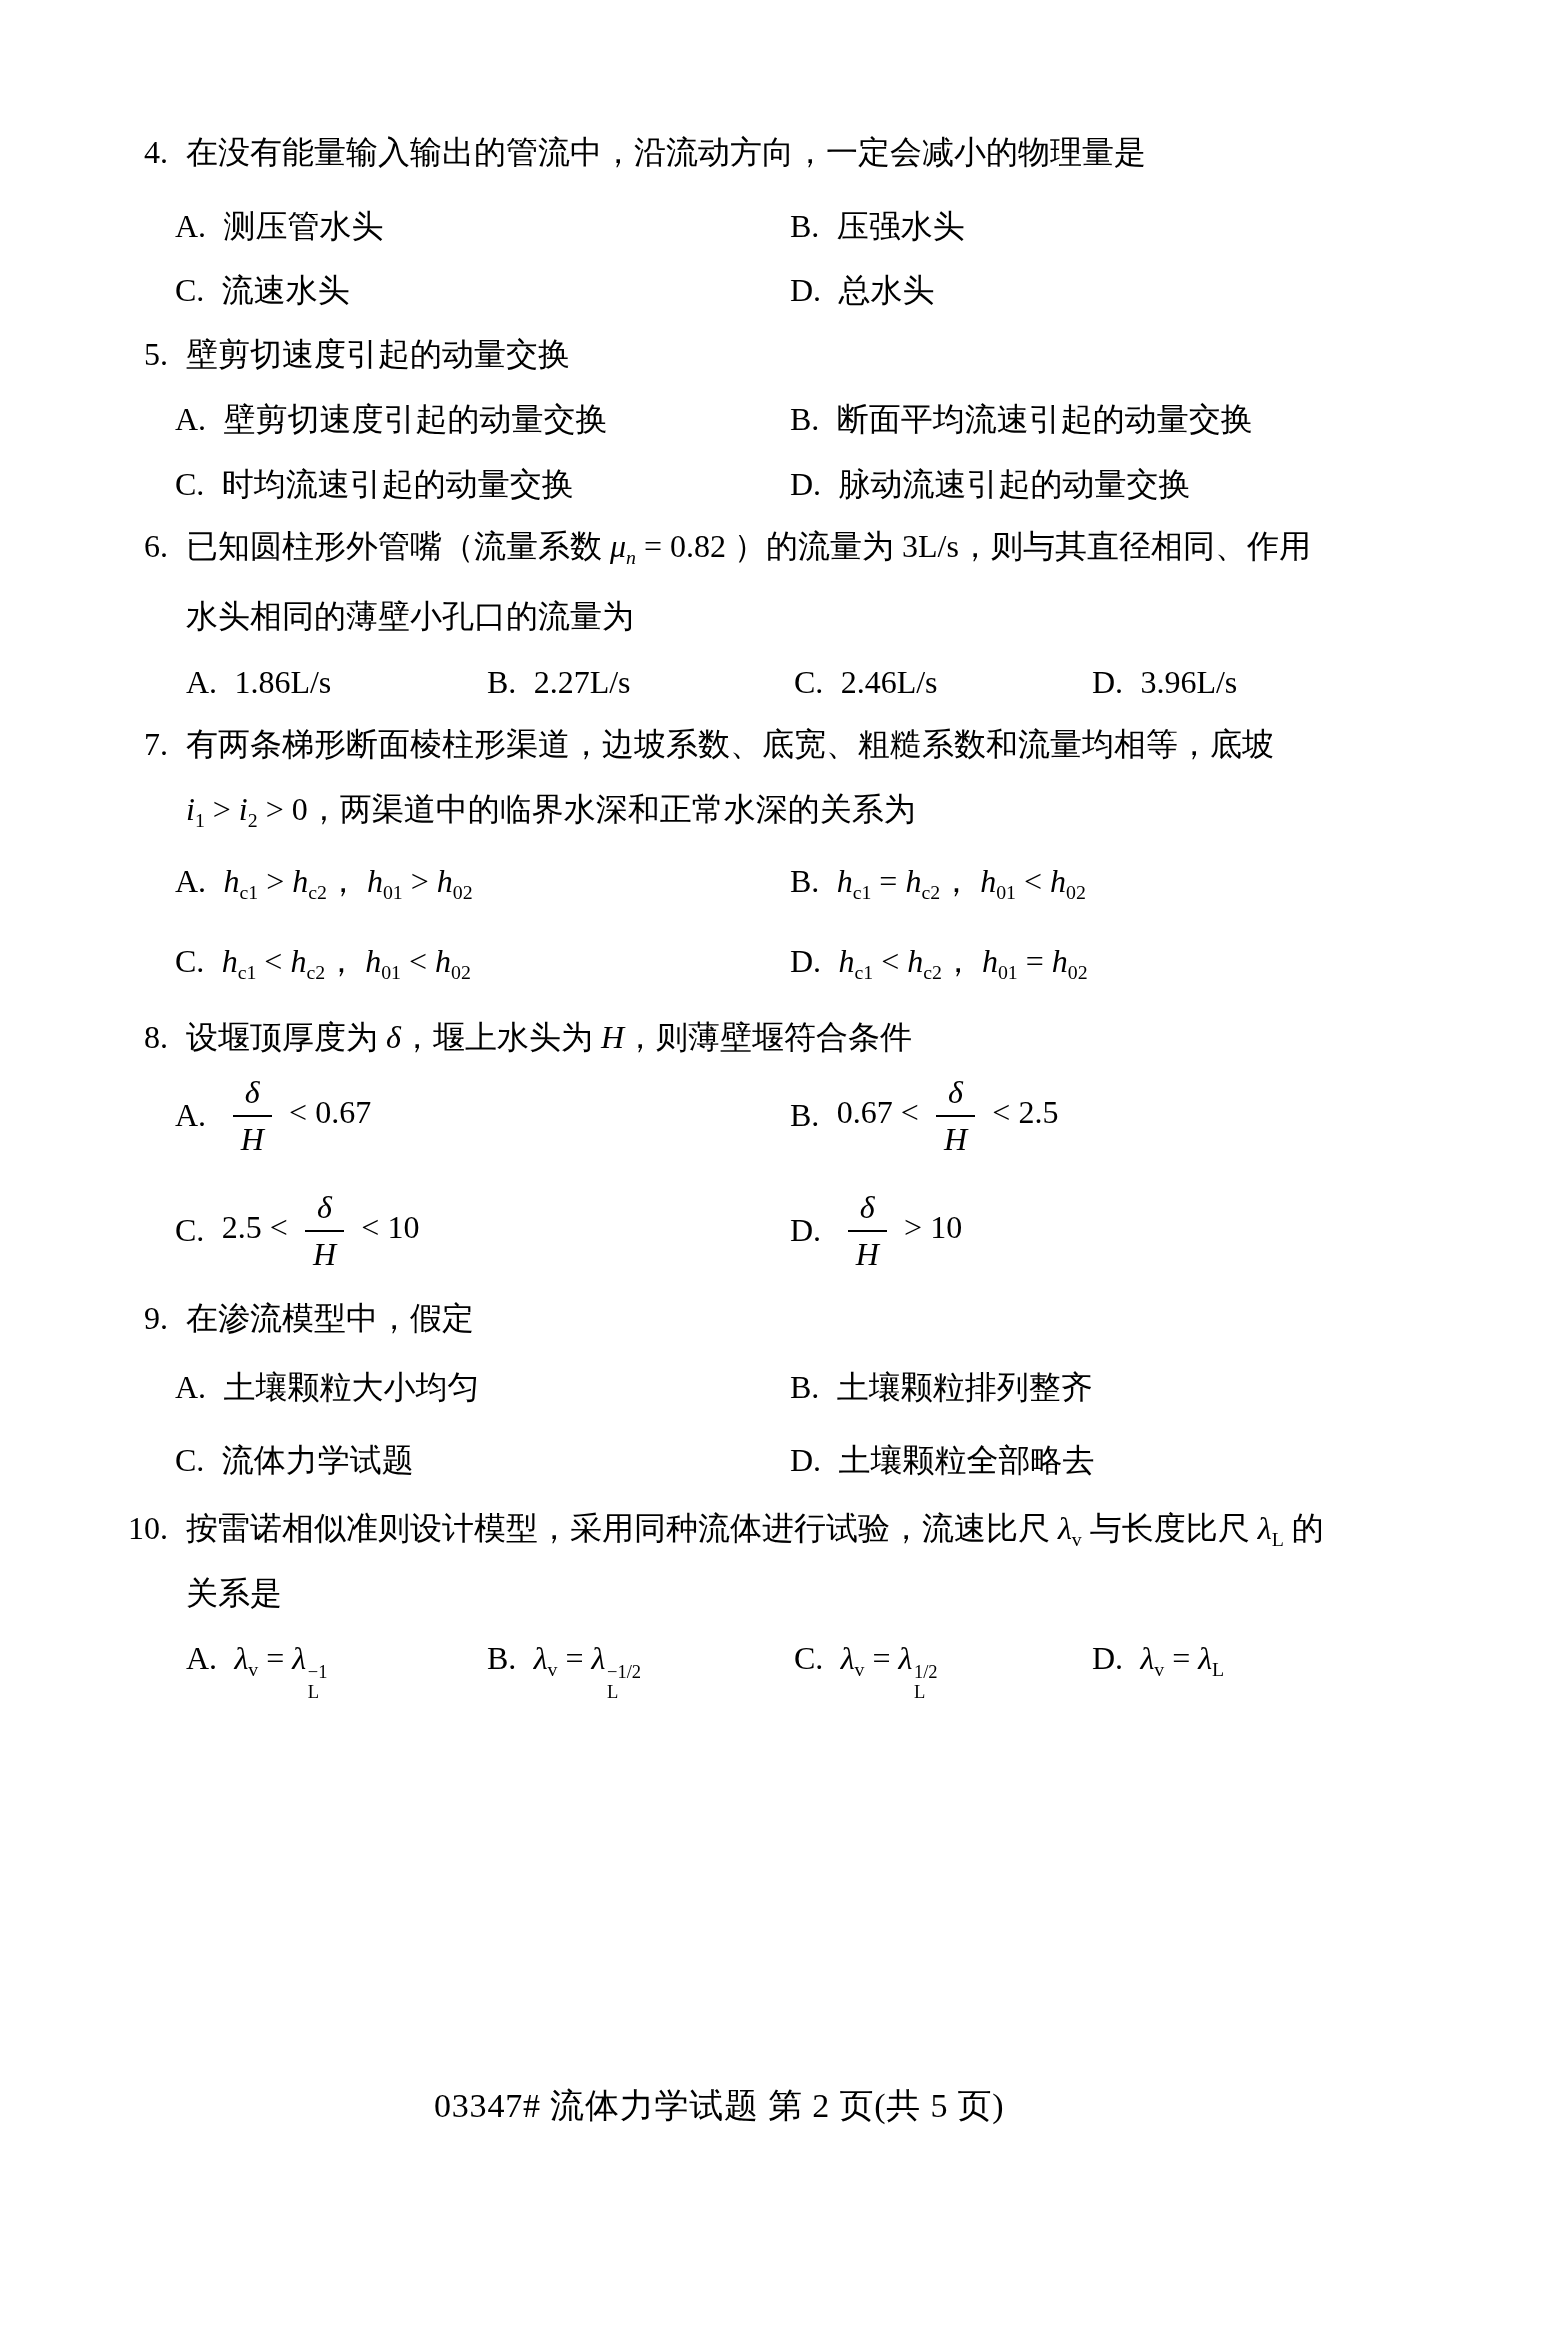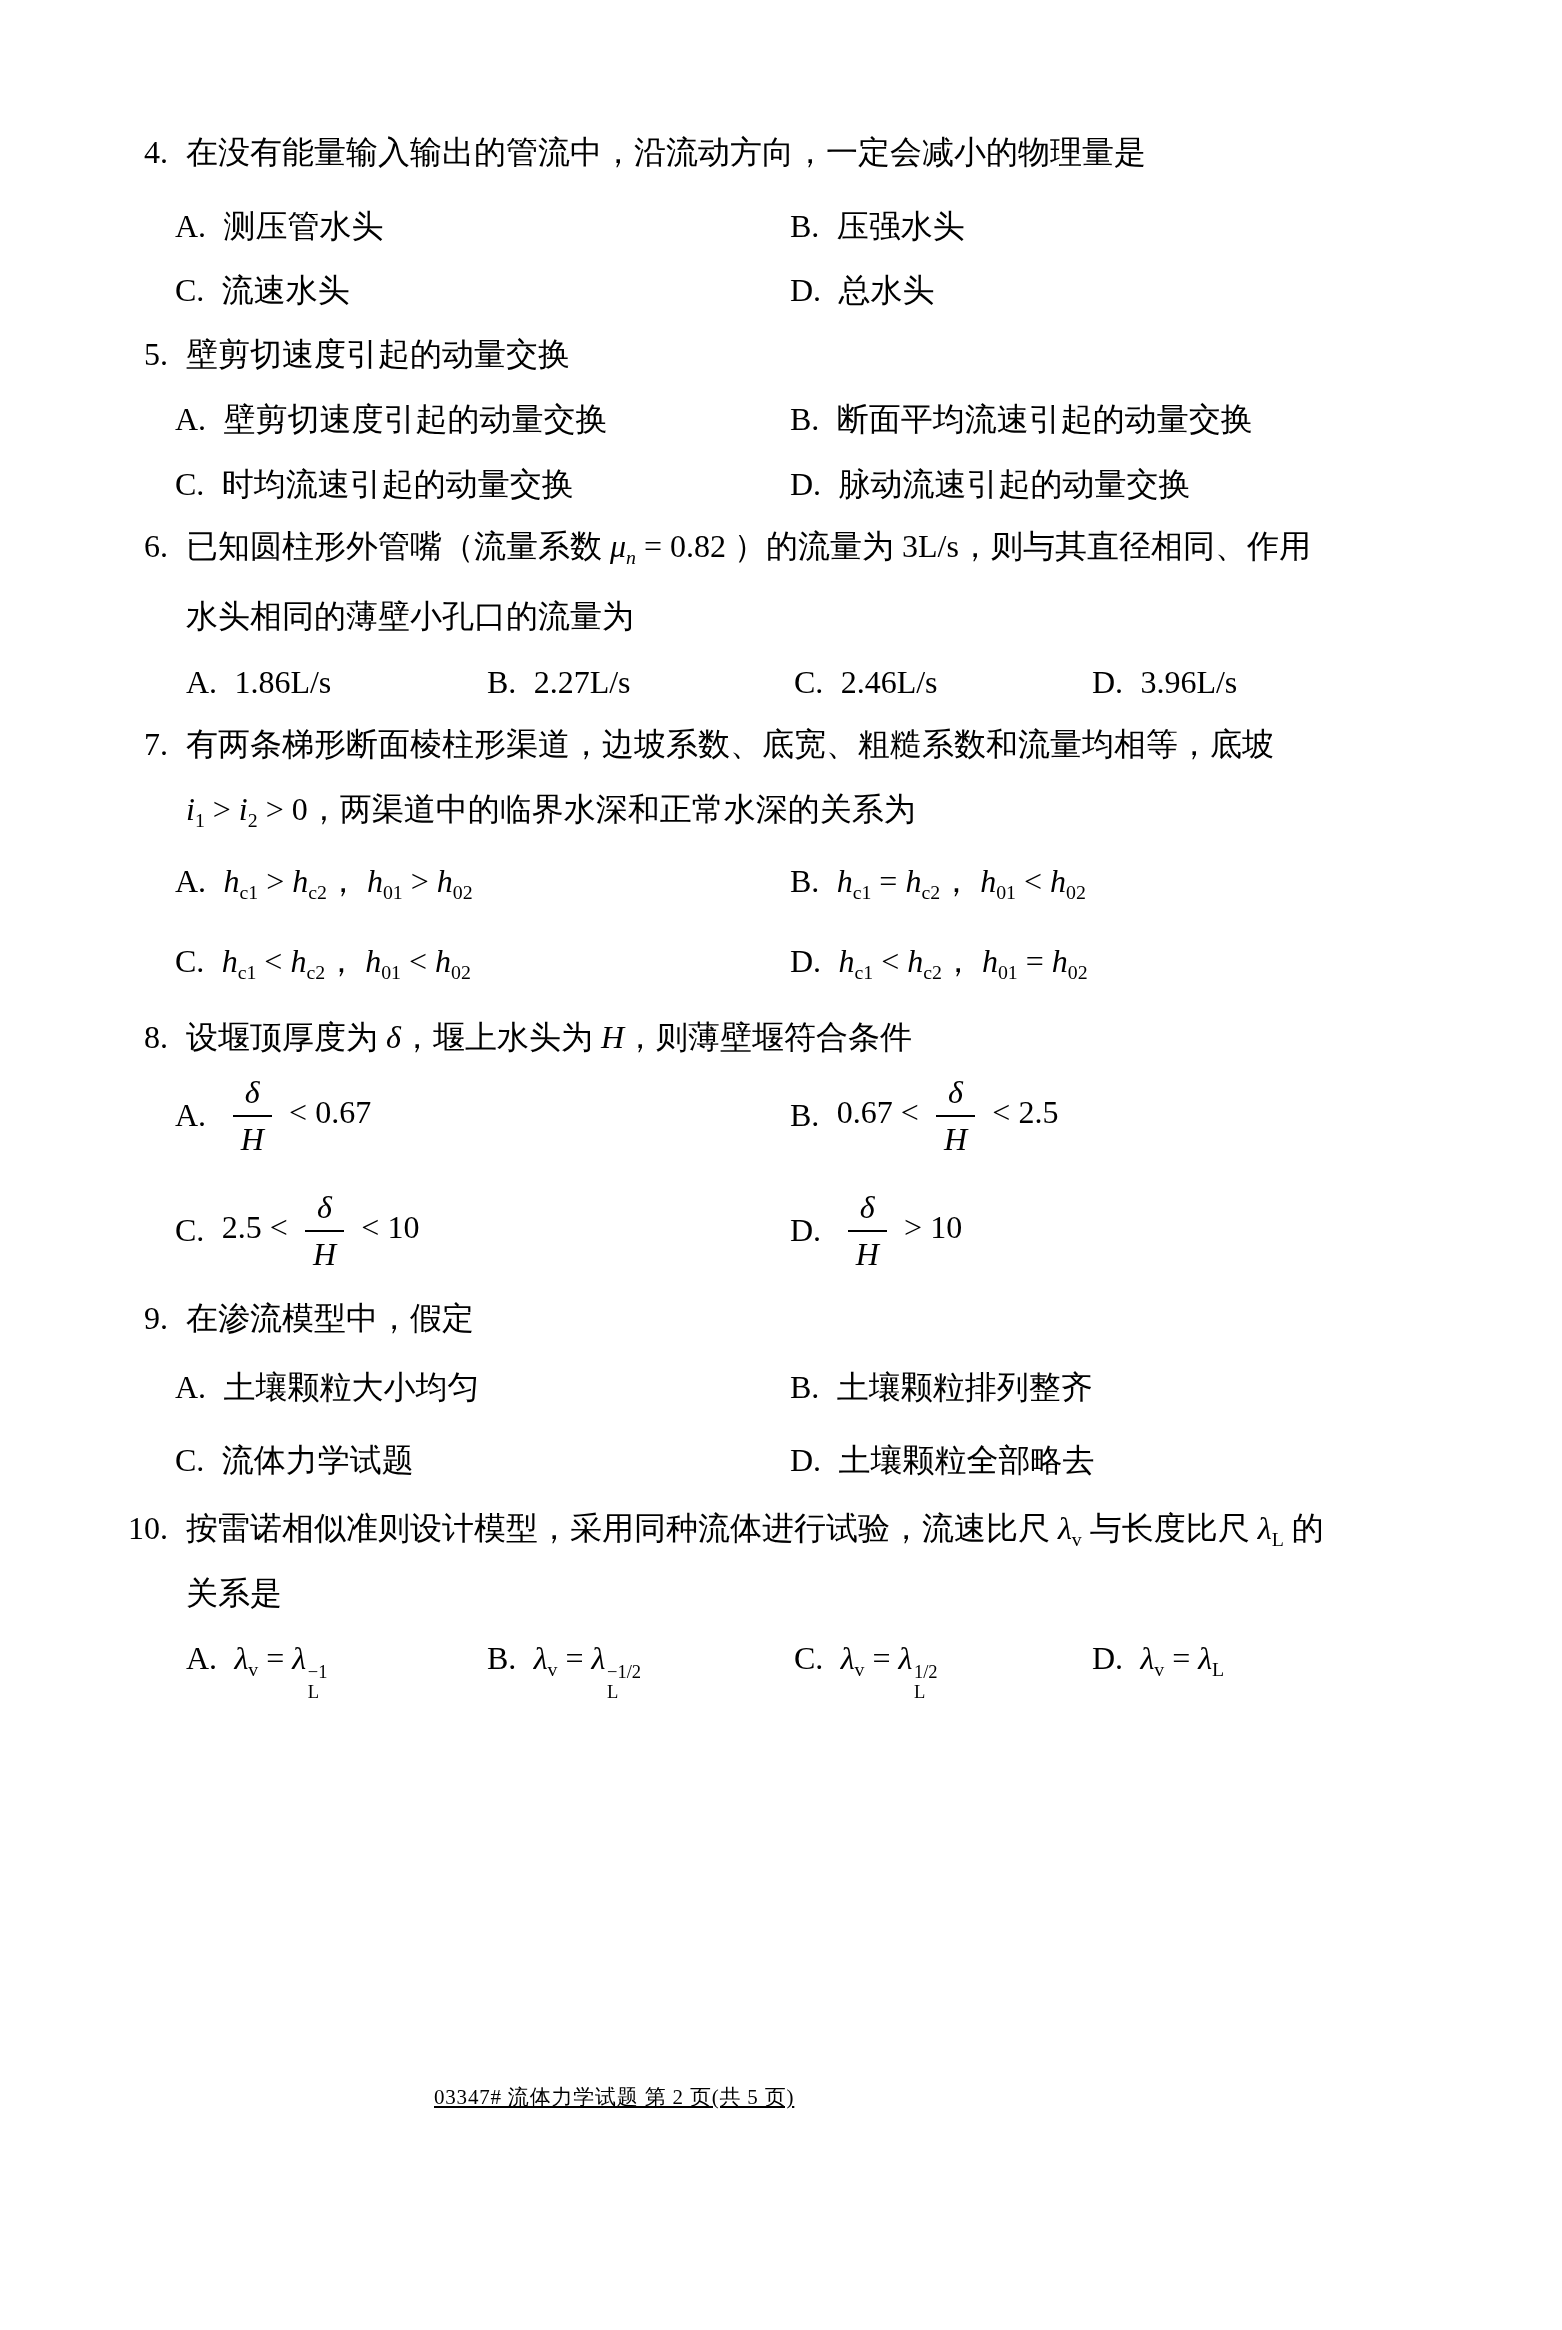--- a/index.html
+++ b/index.html
@@ -32,21 +32,21 @@
   .frac {
     display: inline-flex; flex-direction: column; align-items: center;
     vertical-align: middle; margin: 0 9.4px; line-height: 1.25;
   }
   .frac .num, .frac .den { padding: 2.4px 7.9px; text-align: center; }
   .frac .den { border-top: 2.4px solid #000; }
   .ss {
     display: inline-flex; flex-direction: column; align-items: flex-start;
     font-size: 0.58em; line-height: 1.05; vertical-align: -0.5em; margin-left: 1.6px;
   }
-  .footer { position: absolute; top: 2084px; left: 434px; font-size: 21px; letter-spacing: 0.8px; text-decoration: underline; }
+  .footer { position: absolute; top: 2084px; left: 434px; font-size: 34px; letter-spacing: 0.8px; }
 </style>
 </head>
 <body>
 
 <div class="page">
 
   <div class="row" style="top:132px">
     <span class="qnum">4.</span>
     <span class="qtext">在没有能量输入输出的管流中，沿流动方向，一定会减小的物理量是</span>
   </div>

